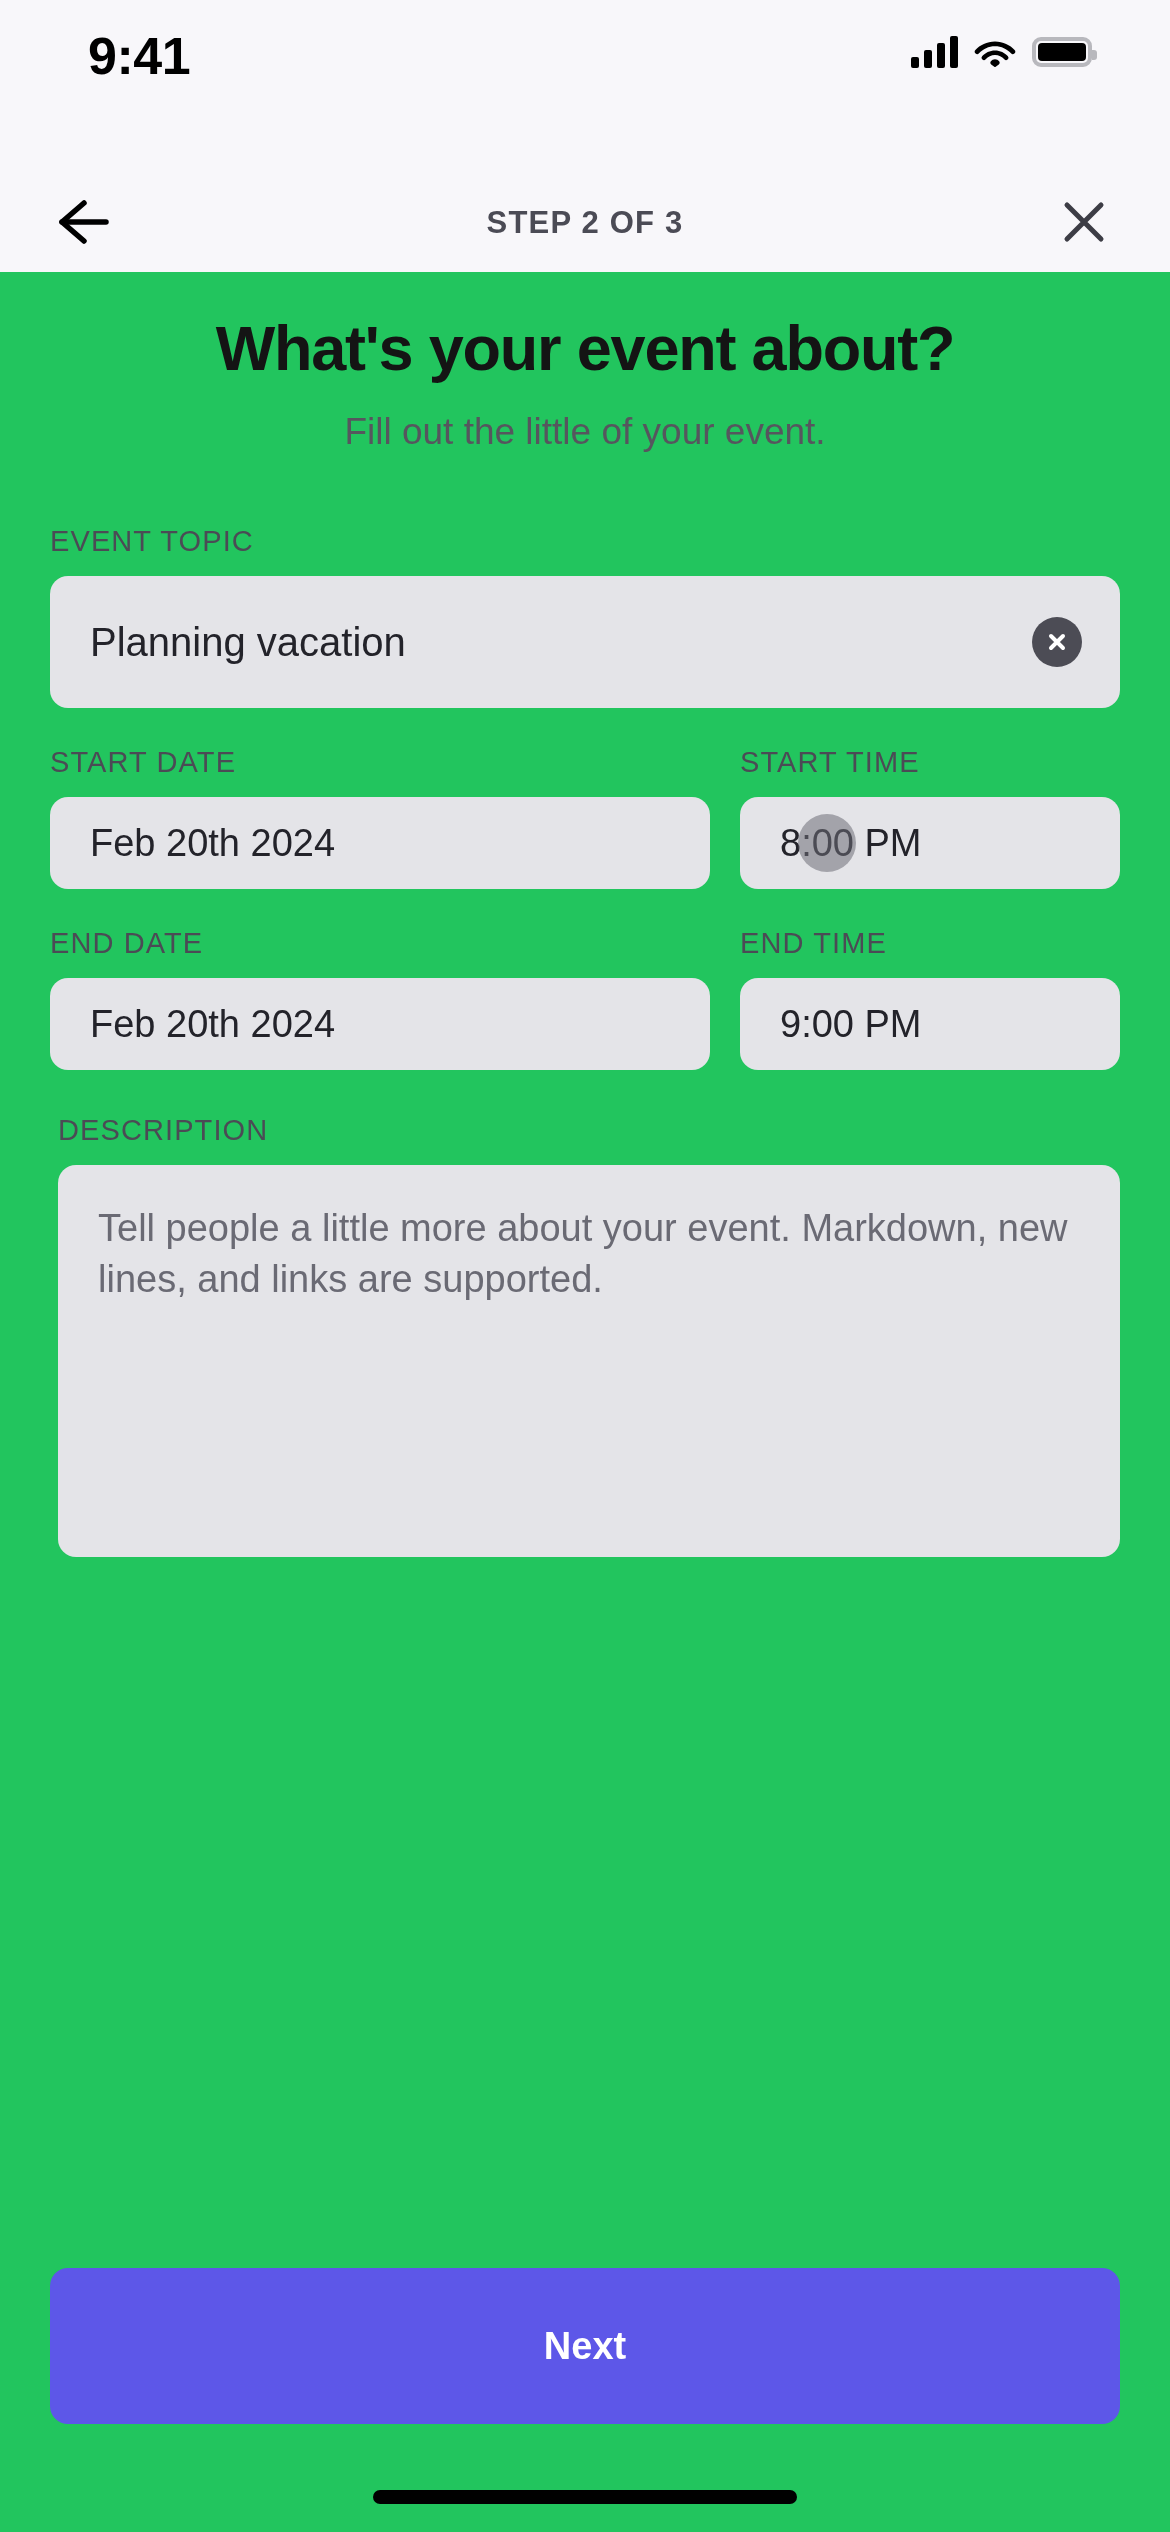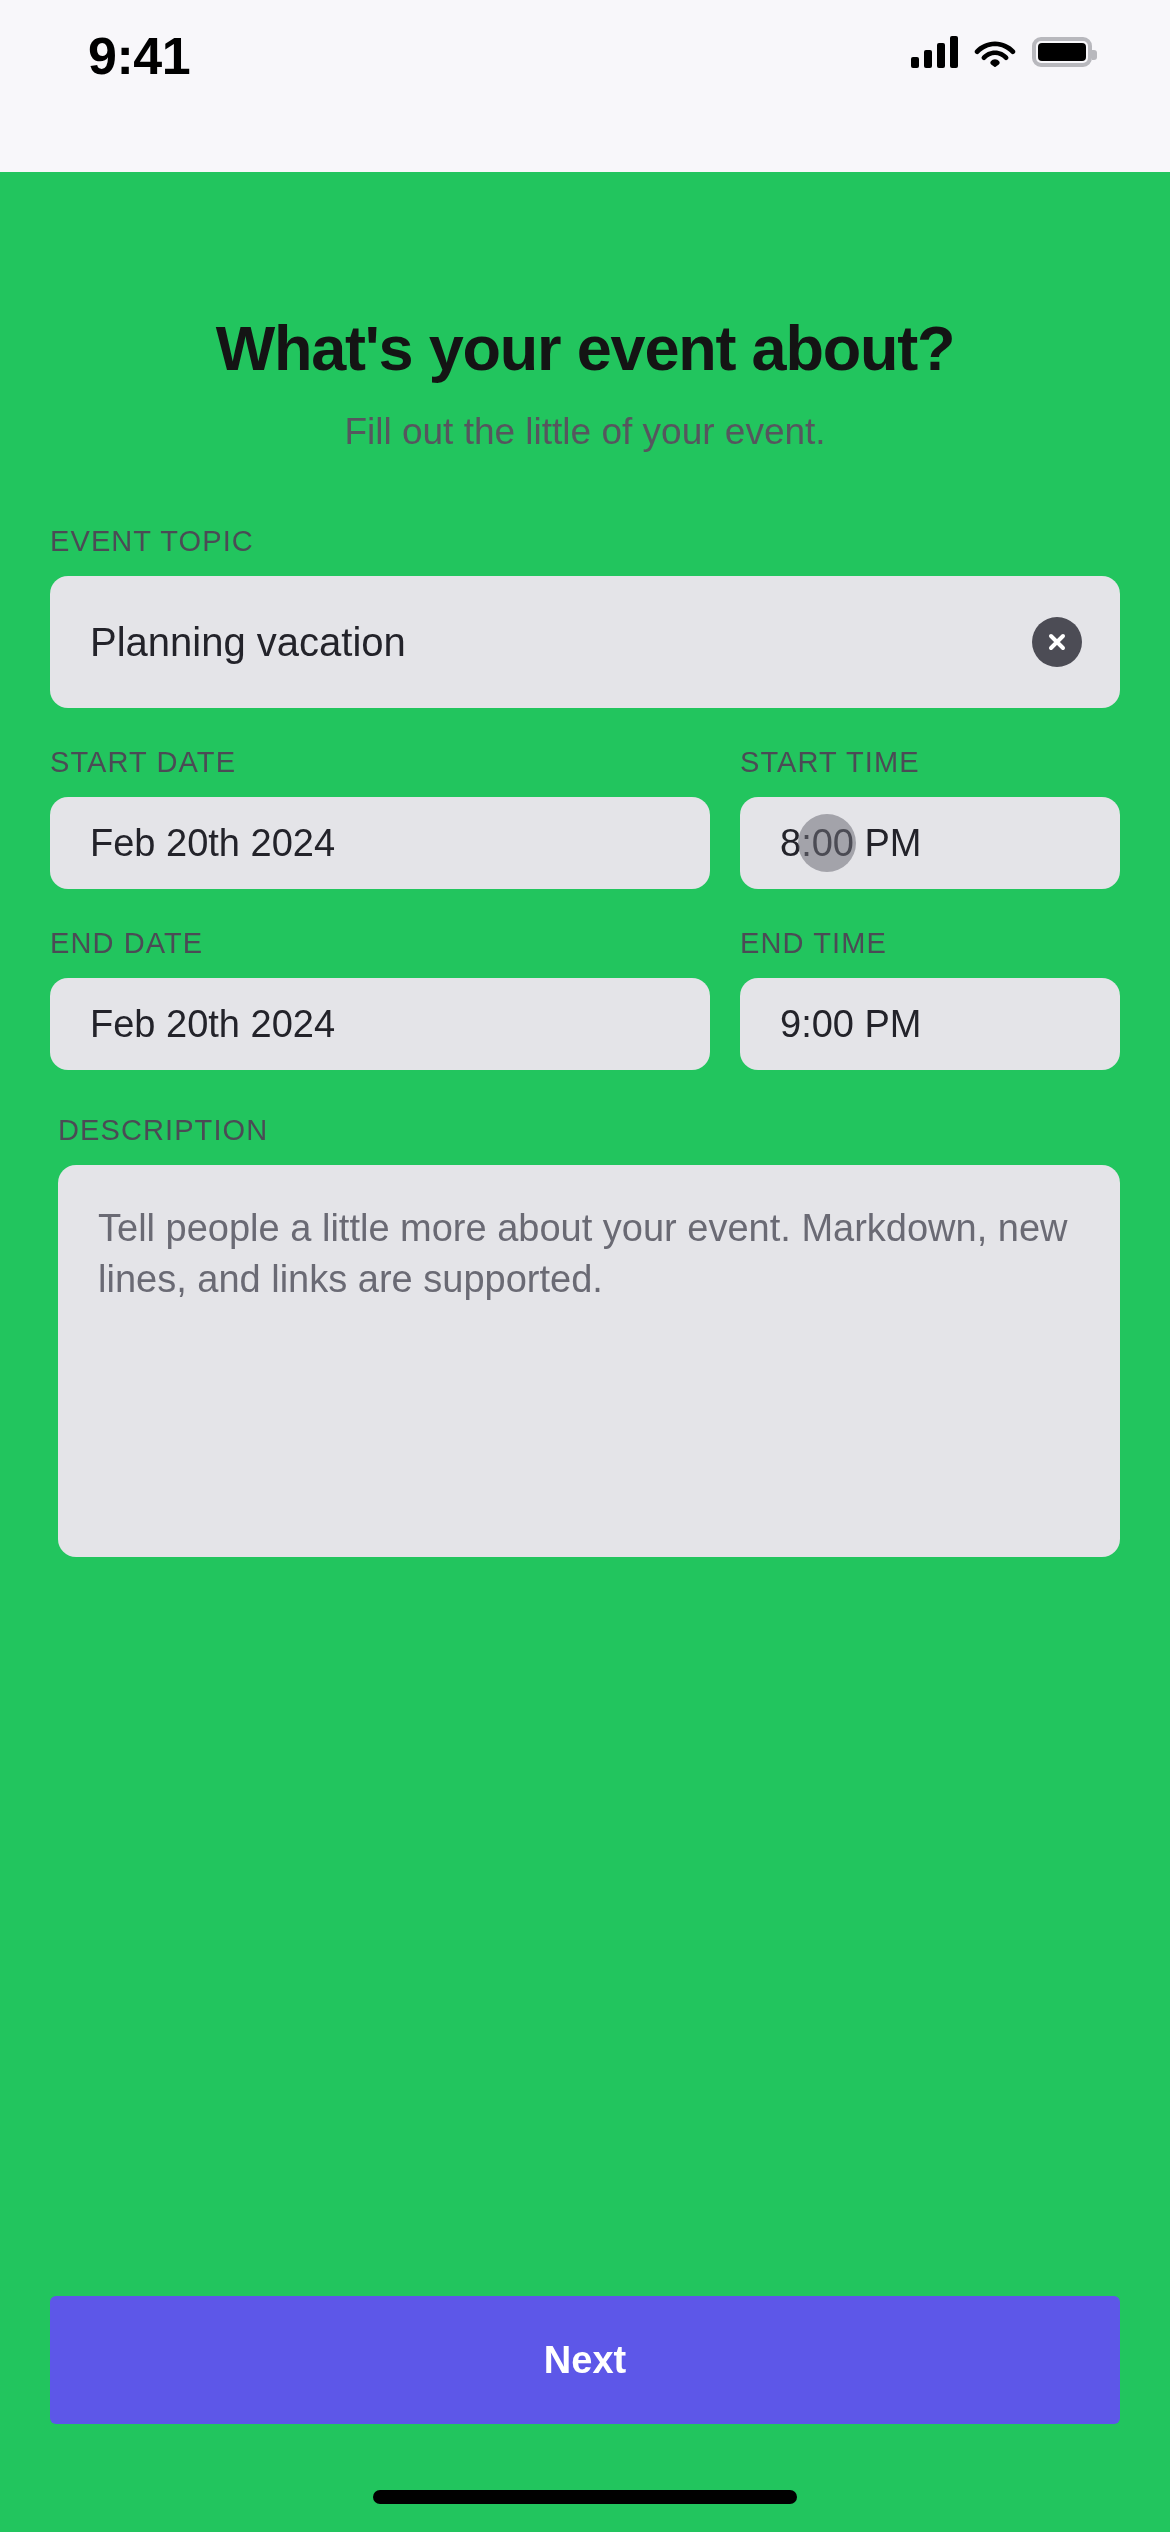--- a/index.html
+++ b/index.html
@@ -221,24 +221,24 @@
   
   .footer {
     position: absolute;
     left: 0;
     bottom: 108px;
     width: 1170px;
     padding: 0 50px;
   }
   .primary-btn {
     width: 100%;
-    height: 128px;
+    height: 156px;
     background: #5d57e8;
     border: none;
-    border-radius: 6px;
+    border-radius: 18px;
     color: #ffffff;
     font-size: 38px;
     font-weight: 700;
     font-family: "Liberation Sans", sans-serif;
     display: flex;
     align-items: center;
     justify-content: center;
   }
 
   .home-indicator {
@@ -272,20 +272,34 @@
           <path d="M21 14.4c-5.2 0-9.8 2.3-12.9 5.9a2.3 2.3 0 0 0 .3 3.3 2.3 2.3 0 0 0 3.3-.3c2.3-2.6 5.6-4.2 9.3-4.2s7 1.6 9.3 4.2a2.3 2.3 0 0 0 3.3.3 2.3 2.3 0 0 0 .3-3.3c-3.1-3.6-7.7-5.9-12.9-5.9Z" fill="#000"></path>
           <path d="M21 23.2a5.3 5.3 0 0 0-4.2 2.1 2.2 2.2 0 0 0 .4 3.1l3.1 2.4c.4.3 1 .3 1.4 0l3.1-2.4a2.2 2.2 0 0 0 .4-3.1A5.3 5.3 0 0 0 21 23.2Z" fill="#000"></path>
         </svg>
       </span>
       <span class="battery">
           <span></span>
         </span>
     </div>
   </div>
 
+  <div class="navbar">
+    <div class="nav-back">
+      <svg width="60" height="50" viewBox="0 0 60 50" aria-hidden="true">
+        <path d="M28 6 L6 25 L28 44" fill="none" stroke="#000" stroke-width="5.5" stroke-linecap="round" stroke-linejoin="round"></path>
+        <path d="M6 25 L50 25" fill="none" stroke="#000" stroke-width="5.5" stroke-linecap="round"></path>
+      </svg>
+    </div>
+    <div class="nav-step">STEP 2 OF 3</div>
+    <div class="nav-close">
+      <svg width="48" height="48" viewBox="0 0 48 48" aria-hidden="true">
+        <path d="M7 7 L41 41 M41 7 L7 41" fill="none" stroke="#3d3d45" stroke-width="5" stroke-linecap="round"></path>
+      </svg>
+    </div>
+  </div>
 
   <div class="content">
 
     <div class="page-title">What's your event about?</div>
     <div class="page-subtitle">Fill out the little of your event.</div>
 
     <div class="form">
 
       <div>
         <div class="field-label">EVENT TOPIC</div>

